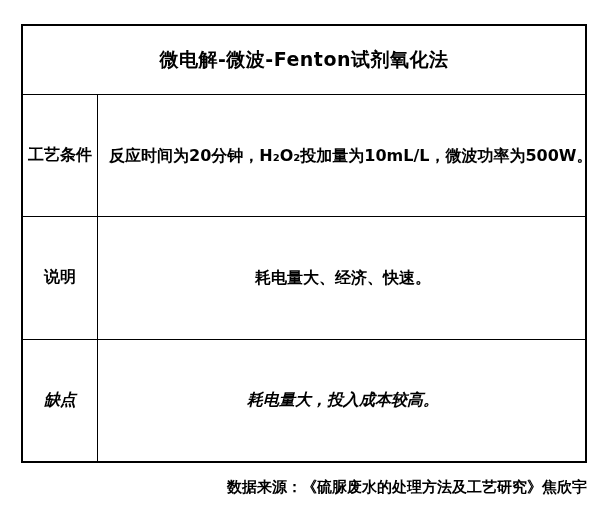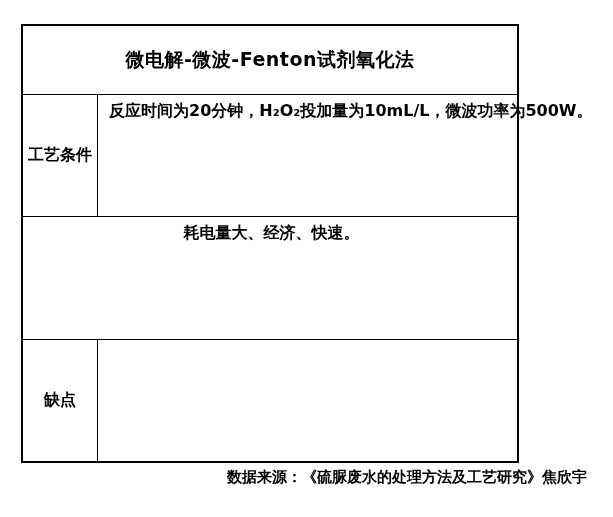--- a/index.html
+++ b/index.html
@@ -8,21 +8,21 @@
     background: #ffffff;
     font-family: "DejaVu Sans", sans-serif;
     color: #000000;
     font-weight: 700;
     position: relative;
     overflow: hidden;
   }
   .table {
     position: absolute;
     left: 21px; top: 24px;
-    width: 498px; height: 439px;
+    width: 566px; height: 439px;
     border: 2px solid #000;
     box-sizing: border-box;
     display: flex;
     flex-direction: column;
     background: #fff;
   }
   .title-row {
     flex: 0 0 69px;
     display: flex;
     align-items: center;
@@ -31,45 +31,46 @@
     letter-spacing: 0.5px;
     border-bottom: 1px solid #000;
     box-sizing: border-box;
   }
   .row {
     flex: 1 1 0;
     display: flex;
     border-bottom: 1px solid #000;
     box-sizing: border-box;
   }
-  .row:last-child { border-bottom: none; }
+  .row:last-child { border-bottom: none; font-style: italic; }
   .label-cell {
     flex: 0 0 75px;
     border-right: 1px solid #000;
     box-sizing: border-box;
     display: flex;
     align-items: center;
     justify-content: center;
     font-size: 16px;
     text-align: center;
   }
   .content-cell {
     flex: 1 1 auto;
     display: flex;
     flex-direction: row;
     justify-content: center;
     padding: 0 8px 0 11px;
     font-size: 16px;
     line-height: 32px;
+    align-items: center;
   }
   .content-line { white-space: nowrap; }
   .footer {
     position: absolute;
     right: 26px;
-    top: 468px;
+    top: 478px;
     font-size: 15px;
     text-align: left;
     white-space: nowrap;
   }
 </style>
 </head>
 <body>
 
 <div class="table">
 
@@ -80,26 +81,32 @@
   <div class="row">
     <div class="label-cell">
       <span>工艺条件</span>
     </div>
     <div class="content-cell">
       <div class="content-line">反应时间为20分钟，H₂O₂投加量为10mL/L，微波功率为500W。</div>
     </div>
   </div>
 
   <div class="row">
+    <div class="label-cell">
+      <span>说明</span>
+    </div>
     <div class="content-cell">
       <div class="content-line">耗电量大、经济、快速。</div>
     </div>
   </div>
 
   <div class="row">
     <div class="label-cell">
       <span>缺点</span>
     </div>
+    <div class="content-cell">
+      <div class="content-line">耗电量大，投入成本较高。</div>
+    </div>
   </div>
 
 </div>
 
 <div class="footer">数据来源：《硫脲废水的处理方法及工艺研究》焦欣宇</div>
 
 </body></html>

